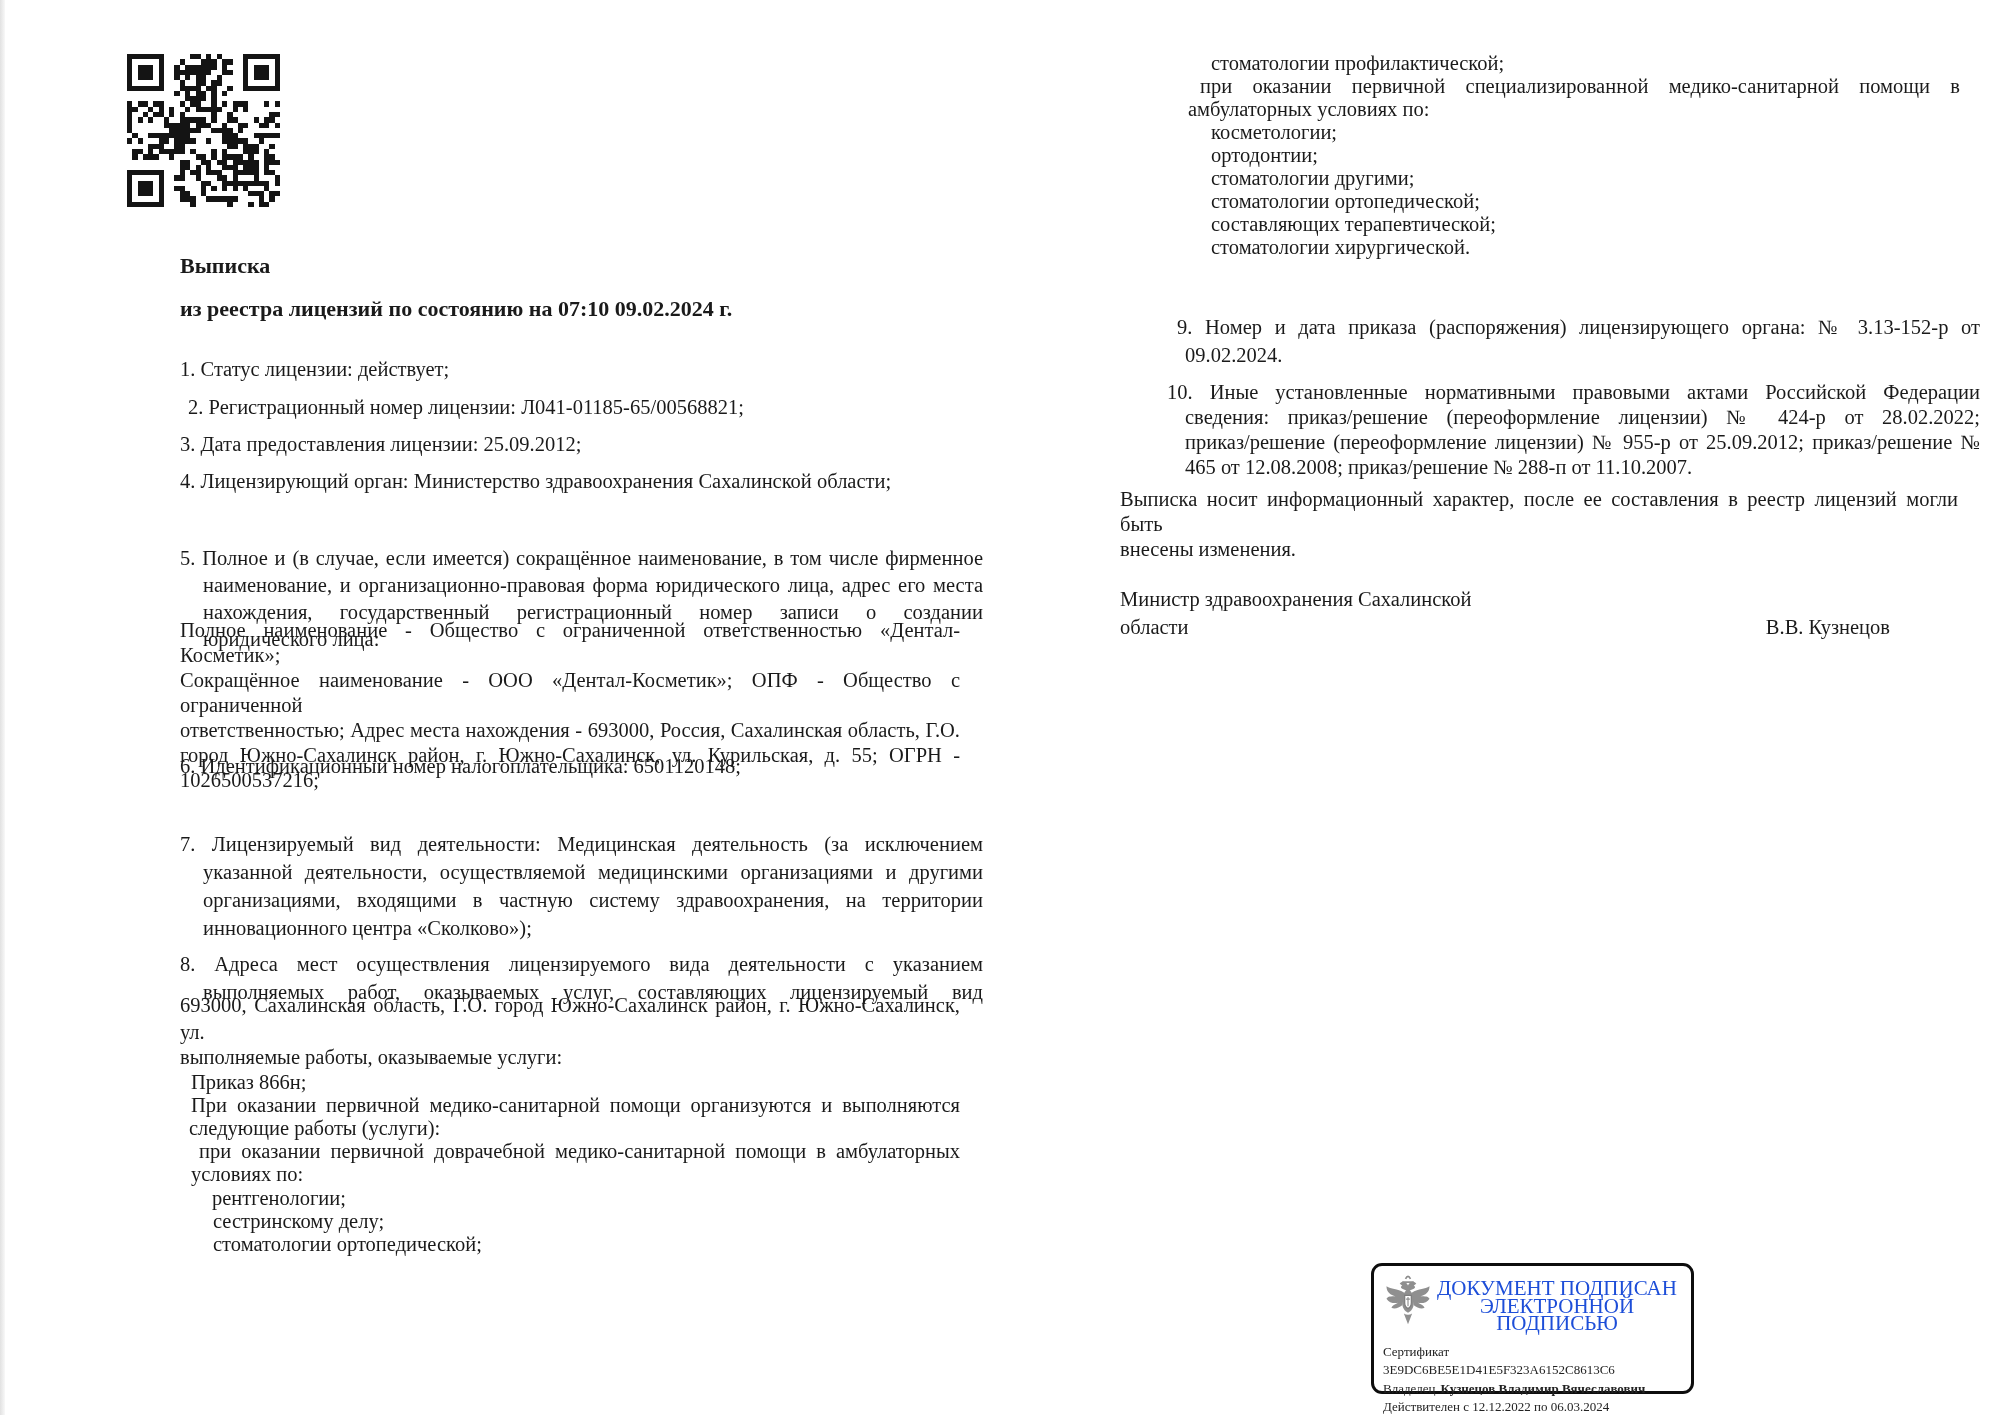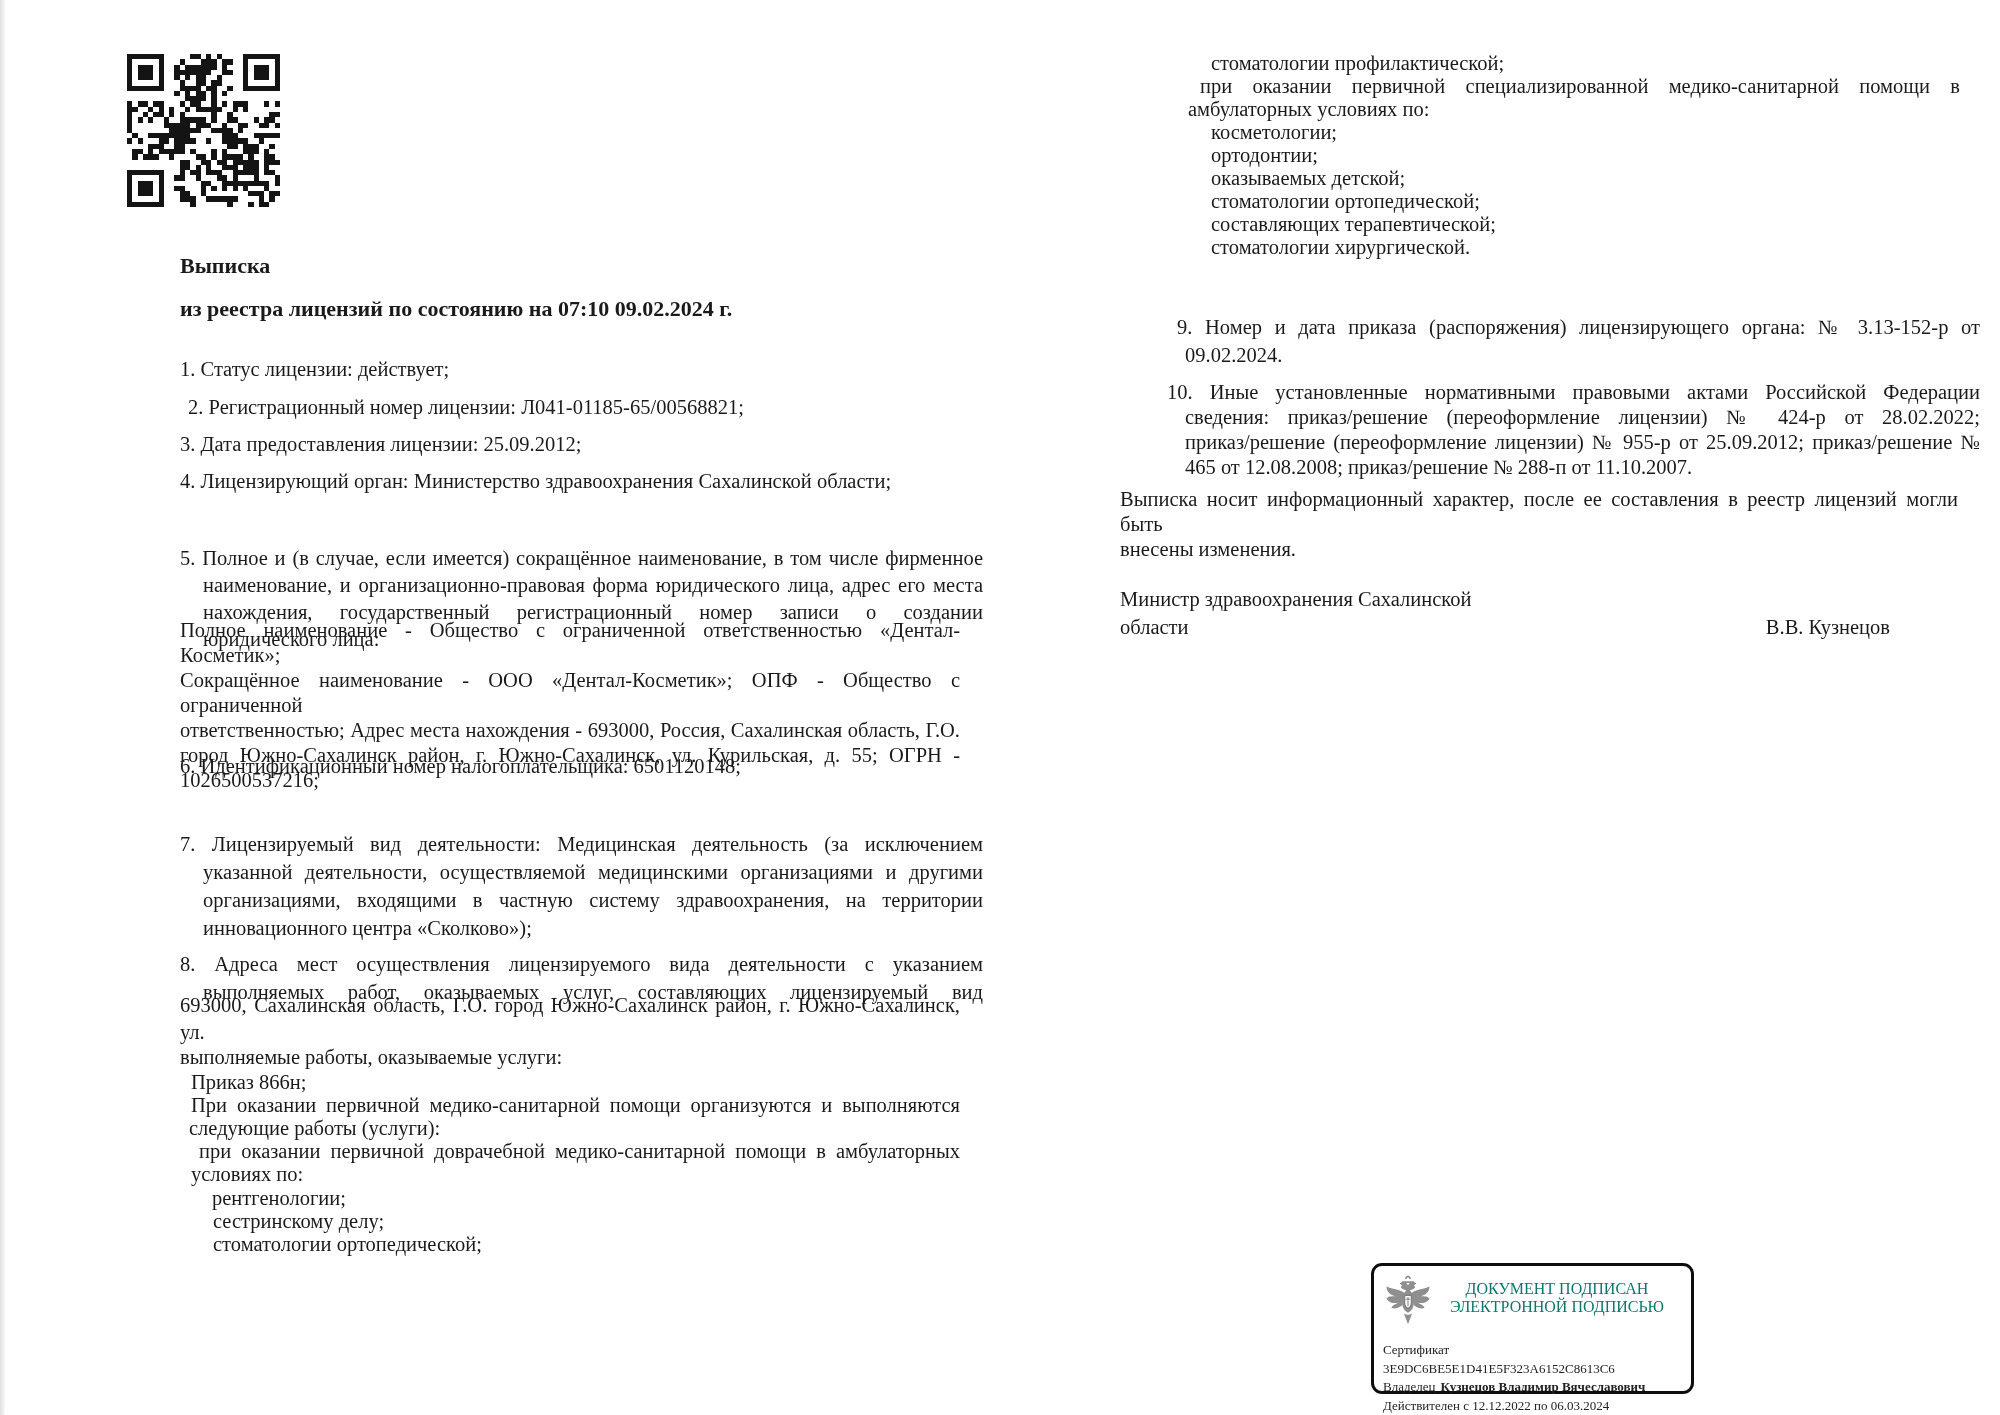--- a/index.html
+++ b/index.html
@@ -26,22 +26,22 @@
   .qr{position:absolute;left:127px;top:54px;width:153px;height:153px;}
   .qr svg{width:100%;height:100%;display:block;}
   .mrow{position:absolute;display:flex;justify-content:space-between;}
   
   .stamp{position:absolute;left:1371px;top:1263px;width:323px;height:131px;
     border:3px solid #0d0d0d;border-radius:11px;background:#fff;
     box-sizing:border-box;padding:7px 10px 6px 9px;}
   .stamp-head{display:flex;align-items:flex-start;}
   .emblem{width:50px;height:58px;flex:0 0 50px;}
   .emblem svg{width:100%;height:100%;display:block;}
-  .stamp-titles{flex:1;text-align:center;font-size:16px;line-height:17.5px;
-    padding-top:7px;color:#0f766e;}
+  .stamp-titles{flex:1;text-align:center;font-size:21px;line-height:17.5px;
+    padding-top:7px;color:#1d4ed8;}
   .stamp-details{margin-top:10px;font-size:13px;line-height:18.5px;color:#222;}
   .stamp-details .bold{font-weight:bold;margin-left:5px;}
 </style>
 </head>
 <body>
 
 <div class="edge"></div>
 
 <div class="qr">
     <svg viewBox="0 0 29 29" shape-rendering="crispEdges" fill="#141414">
@@ -395,21 +395,21 @@
 <div class="al" style="top:1163px;left:191px">условиях по:</div>
 <div class="al" style="top:1187px;left:212px">рентгенологии;</div>
 <div class="al" style="top:1210px;left:213px">сестринскому делу;</div>
 <div class="al" style="top:1233px;left:213px">стоматологии ортопедической;</div>
 
 <div class="al" style="top:52px;left:1211px">стоматологии профилактической;</div>
 <div class="alj" style="top:75px;left:1200px;width:760px">при оказании первичной специализированной медико-санитарной помощи в</div>
 <div class="al" style="top:98px;left:1188px">амбулаторных условиях по:</div>
 <div class="al" style="top:121px;left:1211px">косметологии;</div>
 <div class="al" style="top:144px;left:1211px">ортодонтии;</div>
-<div class="al" style="top:167px;left:1211px">оказываемых детской;</div>
+<div class="al" style="top:167px;left:1211px">стоматологии другими;</div>
 <div class="al" style="top:190px;left:1211px">стоматологии ортопедической;</div>
 <div class="al" style="top:213px;left:1211px">составляющих терапевтической;</div>
 <div class="al" style="top:236px;left:1211px">стоматологии хирургической.</div>
 
 <div class="blk hang" style="top:276px;left:1165px;width:795px;--p:20px;--i:8px;line-height:28px">
   <span class="ln jl">9. Номер и дата приказа (распоряжения) лицензирующего органа: № 3.13-152-р от</span>
   <span class="ln">09.02.2024.</span>
 </div>
 
 <div class="blk hang" style="top:343px;left:1165px;width:795px;--p:20px;--i:18px;line-height:25px">

